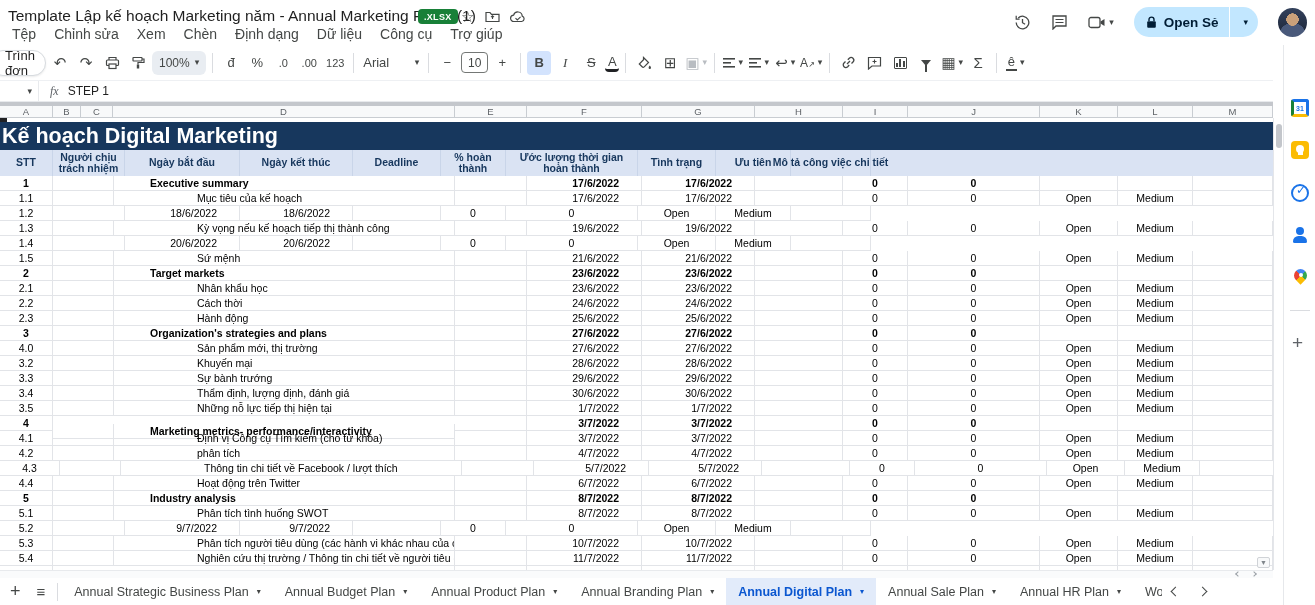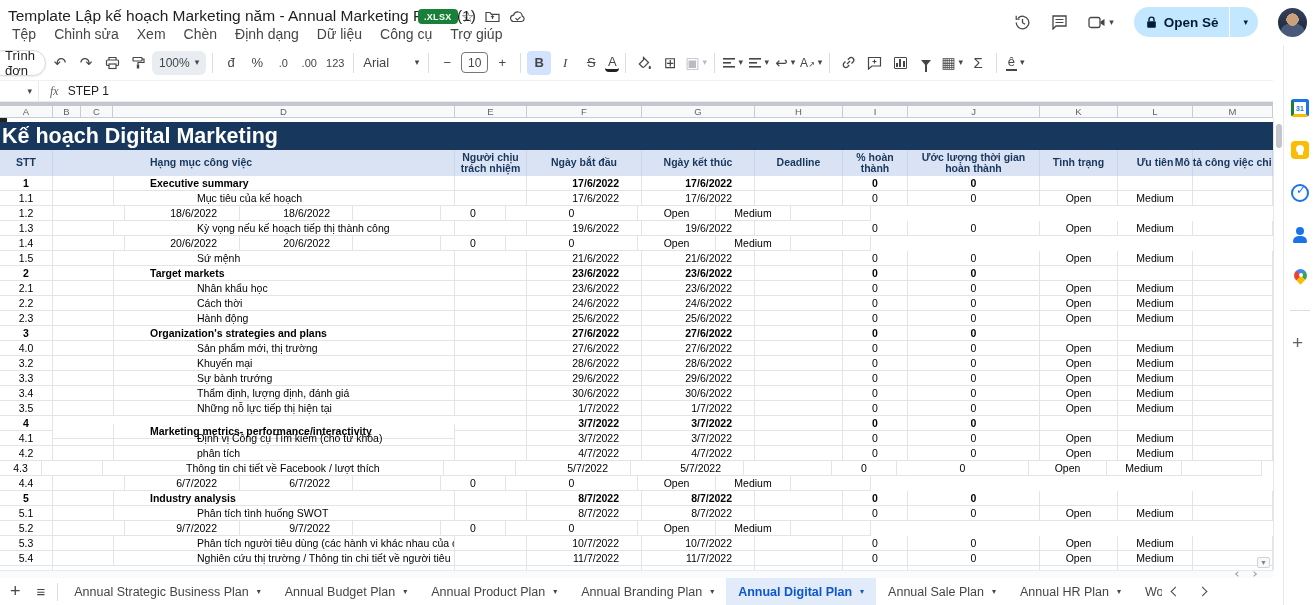--- a/index.html
+++ b/index.html
@@ -323,23 +323,20 @@
     <div class="colcell" style="width: 80px;">M</div>
   </div>
 
 <div id="grid">
   <div id="sel-corner"></div>
   <div id="title-band">Kế hoạch Digital Marketing</div>
   <div id="header-row">
       <div class="hcell" style="width: 53px;">
         <span>STT</span>
       </div>
-      <div class="hcell left" style="width: 402px;">
-        <span>Hạng mục công việc</span>
-      </div>
       <div class="hcell" style="width: 72px;">
         <span>Người chịu trách nhiệm</span>
       </div>
       <div class="hcell" style="width: 115px;">
         <span>Ngày bắt đầu</span>
       </div>
       <div class="hcell" style="width: 113px;">
         <span>Ngày kết thúc</span>
       </div>
       <div class="hcell" style="width: 88px;">
@@ -601,34 +598,35 @@
         <div class="tcell date" style="width: 115px; font-weight: normal;">4/7/2022</div>
         <div class="tcell date" style="width: 113px; font-weight: normal;">4/7/2022</div>
         <div class="tcell ctr" style="width: 88px;"></div>
         <div class="tcell ctr" style="width: 65px; font-weight: normal;">0</div>
         <div class="tcell ctr" style="width: 132px; font-weight: normal;">0</div>
         <div class="tcell ctr" style="width: 78px;">Open</div>
         <div class="tcell ctr" style="width: 75px;">Medium</div>
         <div class="tcell ctr" style="width: 80px;"></div>
       </div>
       <div class="trow">
-        <div class="tcell num" style="width: 42px; font-weight: normal;">4.3</div>
+        <div class="tcell num" style="width: 60px; font-weight: normal;">4.3</div>
         <div class="tcell task" style="width: 402px;">Thông tin chi tiết về Facebook / lượt thích</div>
         <div class="tcell ctr" style="width: 72px;"></div>
         <div class="tcell date" style="width: 115px; font-weight: normal;">5/7/2022</div>
         <div class="tcell date" style="width: 113px; font-weight: normal;">5/7/2022</div>
         <div class="tcell ctr" style="width: 88px;"></div>
         <div class="tcell ctr" style="width: 65px; font-weight: normal;">0</div>
         <div class="tcell ctr" style="width: 132px; font-weight: normal;">0</div>
         <div class="tcell ctr" style="width: 78px;">Open</div>
         <div class="tcell ctr" style="width: 75px;">Medium</div>
         <div class="tcell ctr" style="width: 80px;"></div>
       </div>
       <div class="trow">
         <div class="tcell num" style="width: 53px; font-weight: normal;">4.4</div>
+        <div class="tcell task" style="width: 402px;">Hoạt động trên Twitter</div>
         <div class="tcell ctr" style="width: 72px;"></div>
         <div class="tcell date" style="width: 115px; font-weight: normal;">6/7/2022</div>
         <div class="tcell date" style="width: 113px; font-weight: normal;">6/7/2022</div>
         <div class="tcell ctr" style="width: 88px;"></div>
         <div class="tcell ctr" style="width: 65px; font-weight: normal;">0</div>
         <div class="tcell ctr" style="width: 132px; font-weight: normal;">0</div>
         <div class="tcell ctr" style="width: 78px;">Open</div>
         <div class="tcell ctr" style="width: 75px;">Medium</div>
         <div class="tcell ctr" style="width: 80px;"></div>
       </div>

